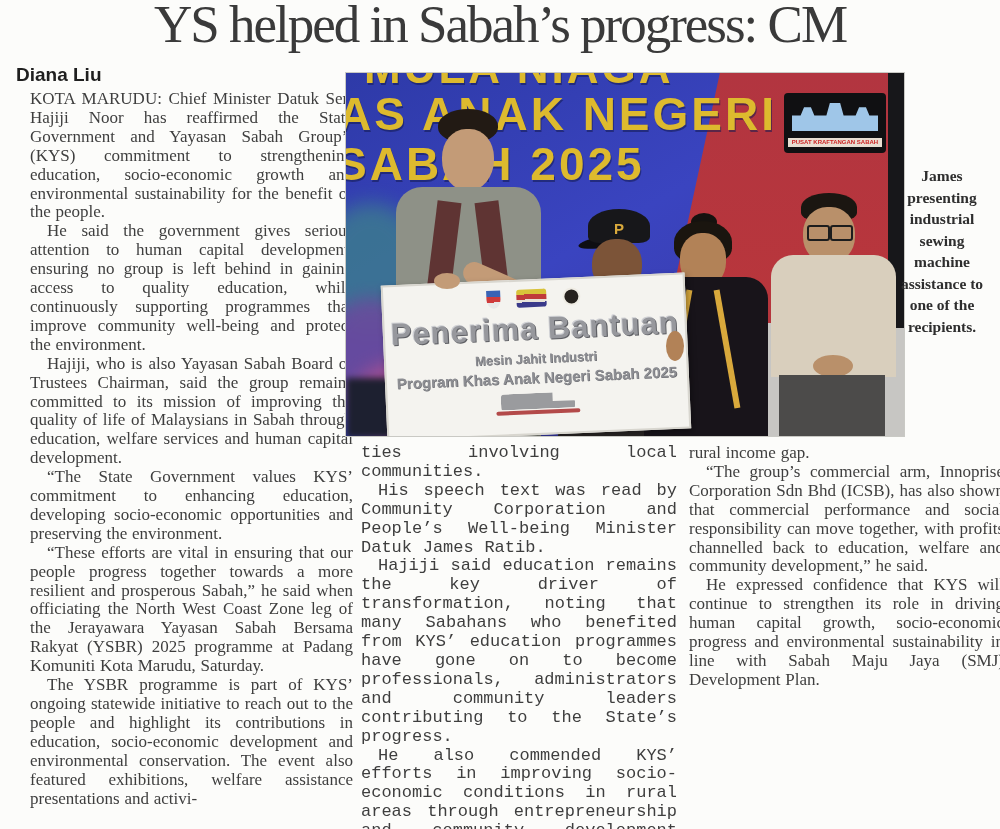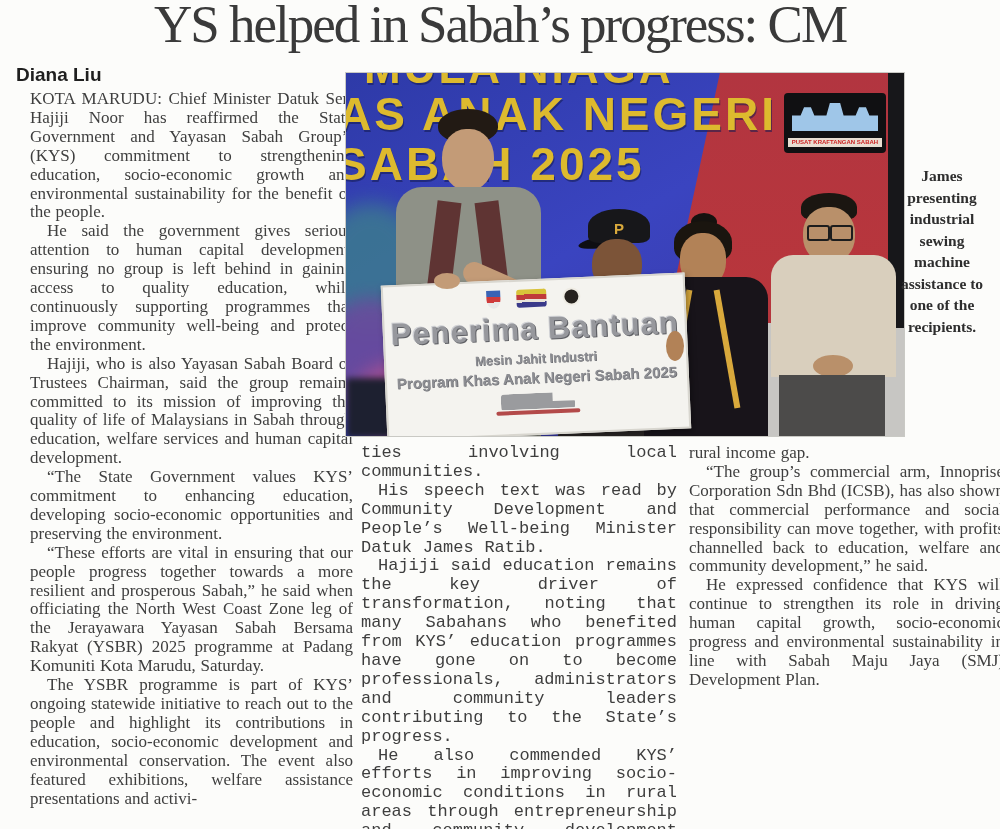--- a/index.html
+++ b/index.html
@@ -222,21 +222,21 @@
     </div>
 
     <div class="hand hand-left"></div>
     <div class="hand hand-right"></div>
   </div>
 
   <div class="caption">James presenting industrial sewing machine assistance to one of the recipients.</div>
 
   <div class="col col-middle">
       <p>ties involving local communities.</p>
-      <p>His speech text was read by Community Development and People’s Well-being Minister Datuk James Ratib.</p>
+      <p>His speech text was read by Community Corporation and People’s Well-being Minister Datuk James Ratib.</p>
       <p>Hajiji said education remains the key driver of transformation, noting that many Sabahans who benefited from KYS’ education programmes have gone on to become professionals, administrators and community leaders contributing to the State’s progress.</p>
       <p>He also commended KYS’ efforts in improving socio-economic conditions in rural areas through entrepreneurship and community development programmes that help narrow the urban-</p>
     </div>
 
   <div class="col col-right">
       <p>rural income gap.</p>
       <p>“The group’s commercial arm, Innoprise Corporation Sdn Bhd (ICSB), has also shown that commercial performance and social responsibility can move together, with profits channelled back to education, welfare and community development,” he said.</p>
       <p>He expressed confidence that KYS will continue to strengthen its role in driving human capital growth, socio-economic progress and environmental sustainability in line with Sabah Maju Jaya (SMJ) Development Plan.</p>
     </div>
 

